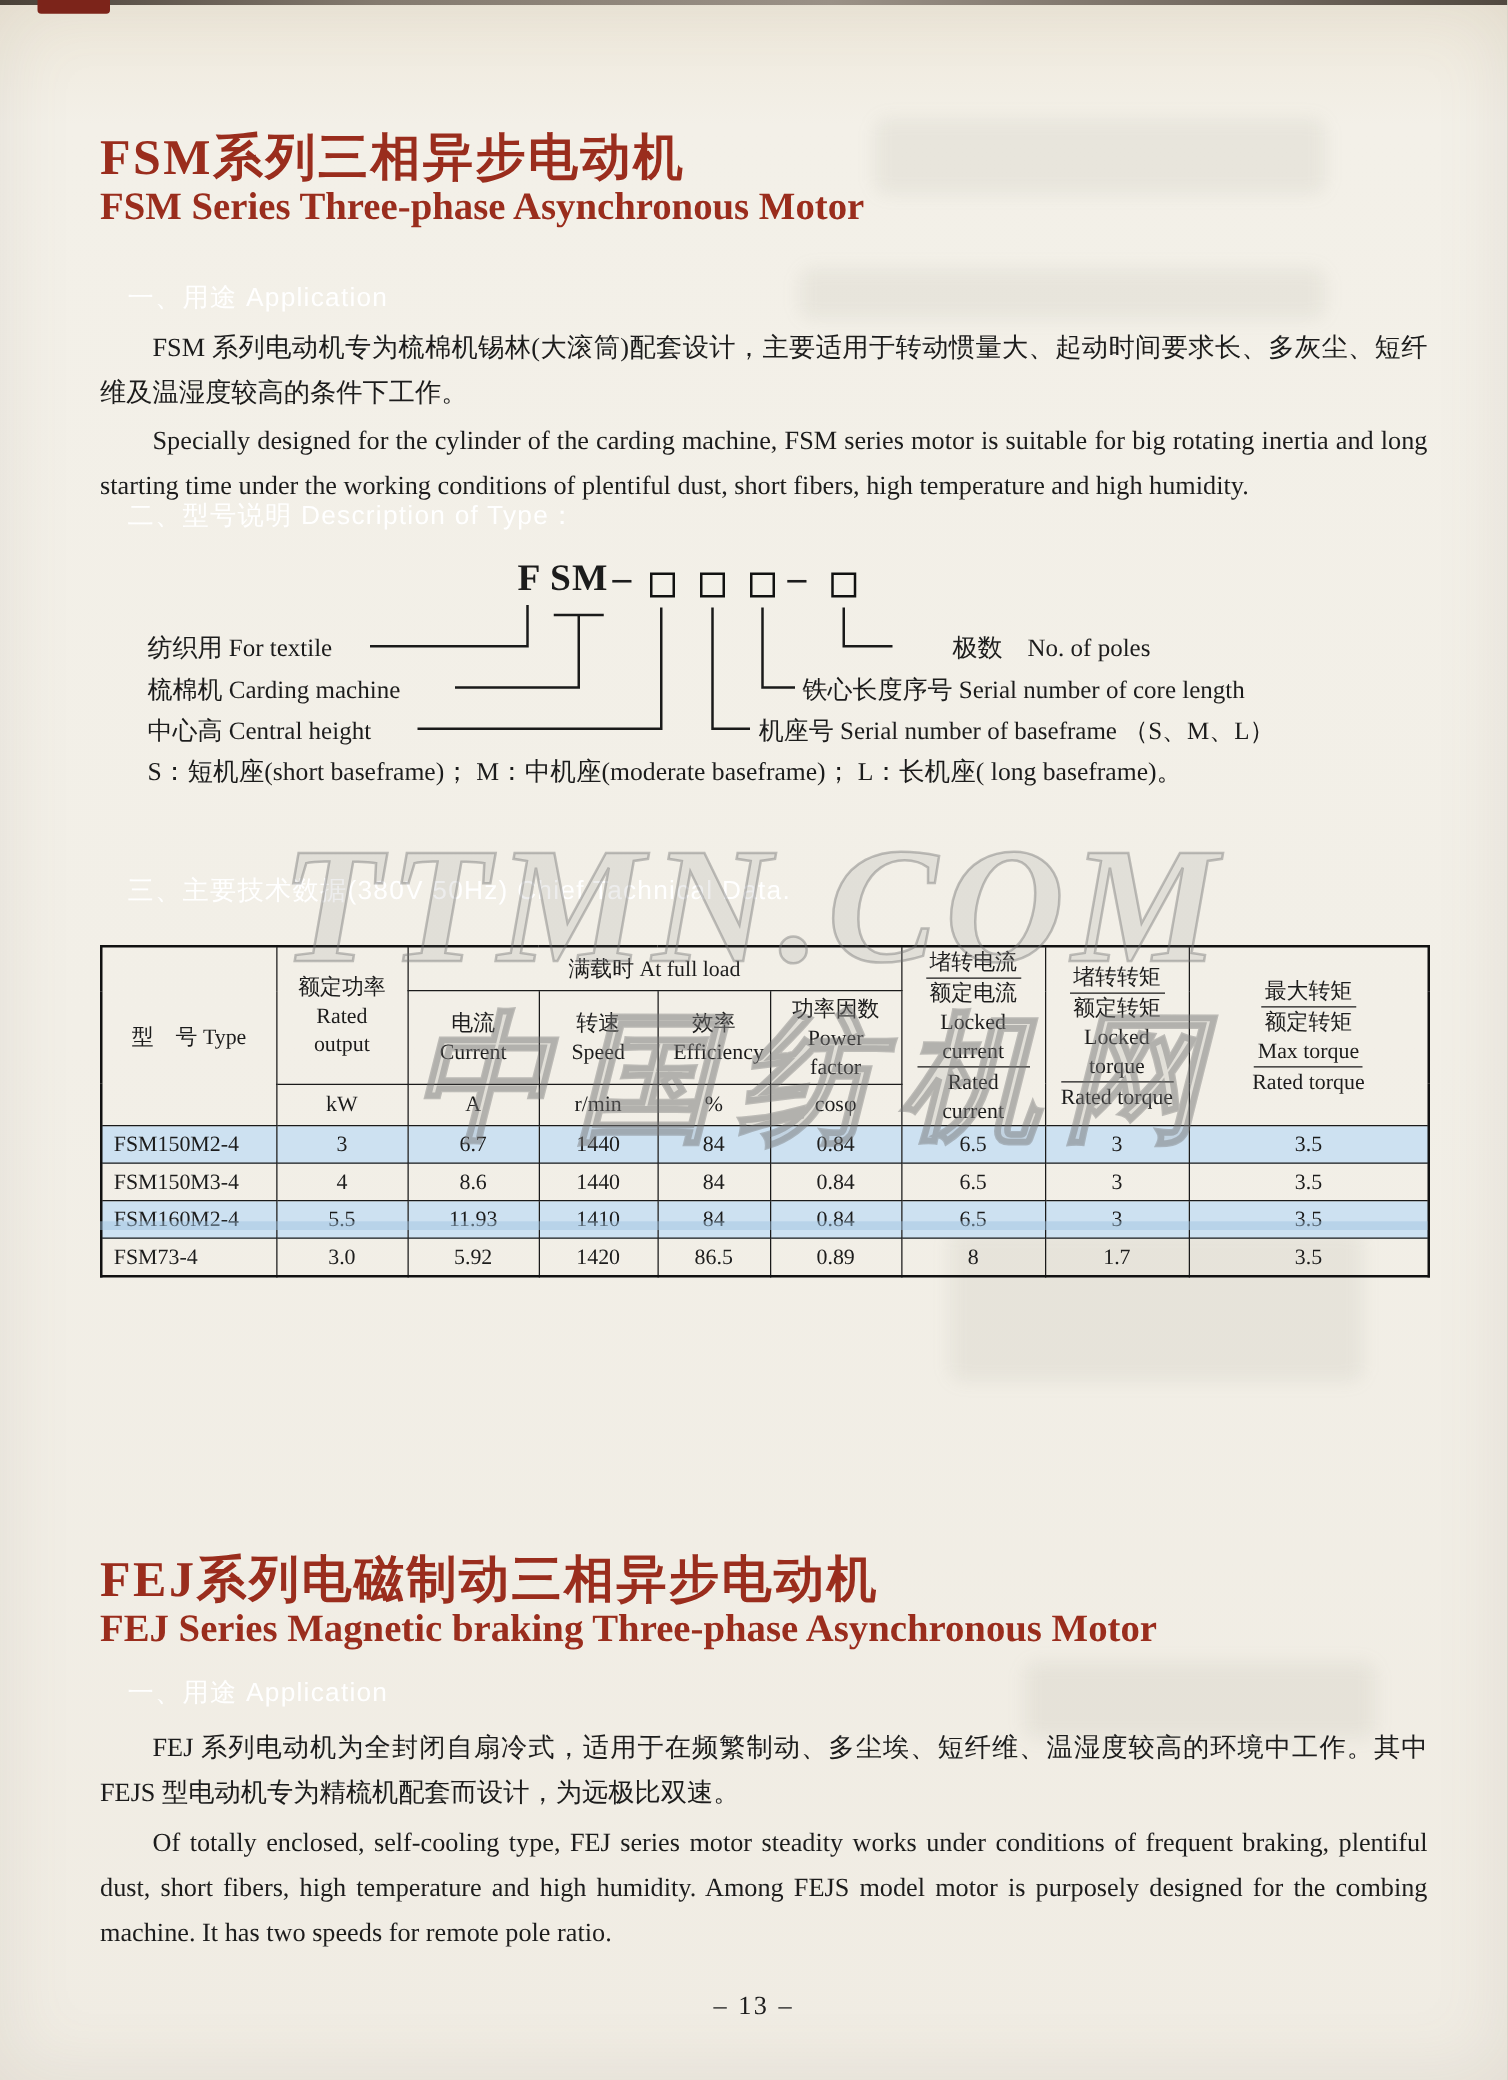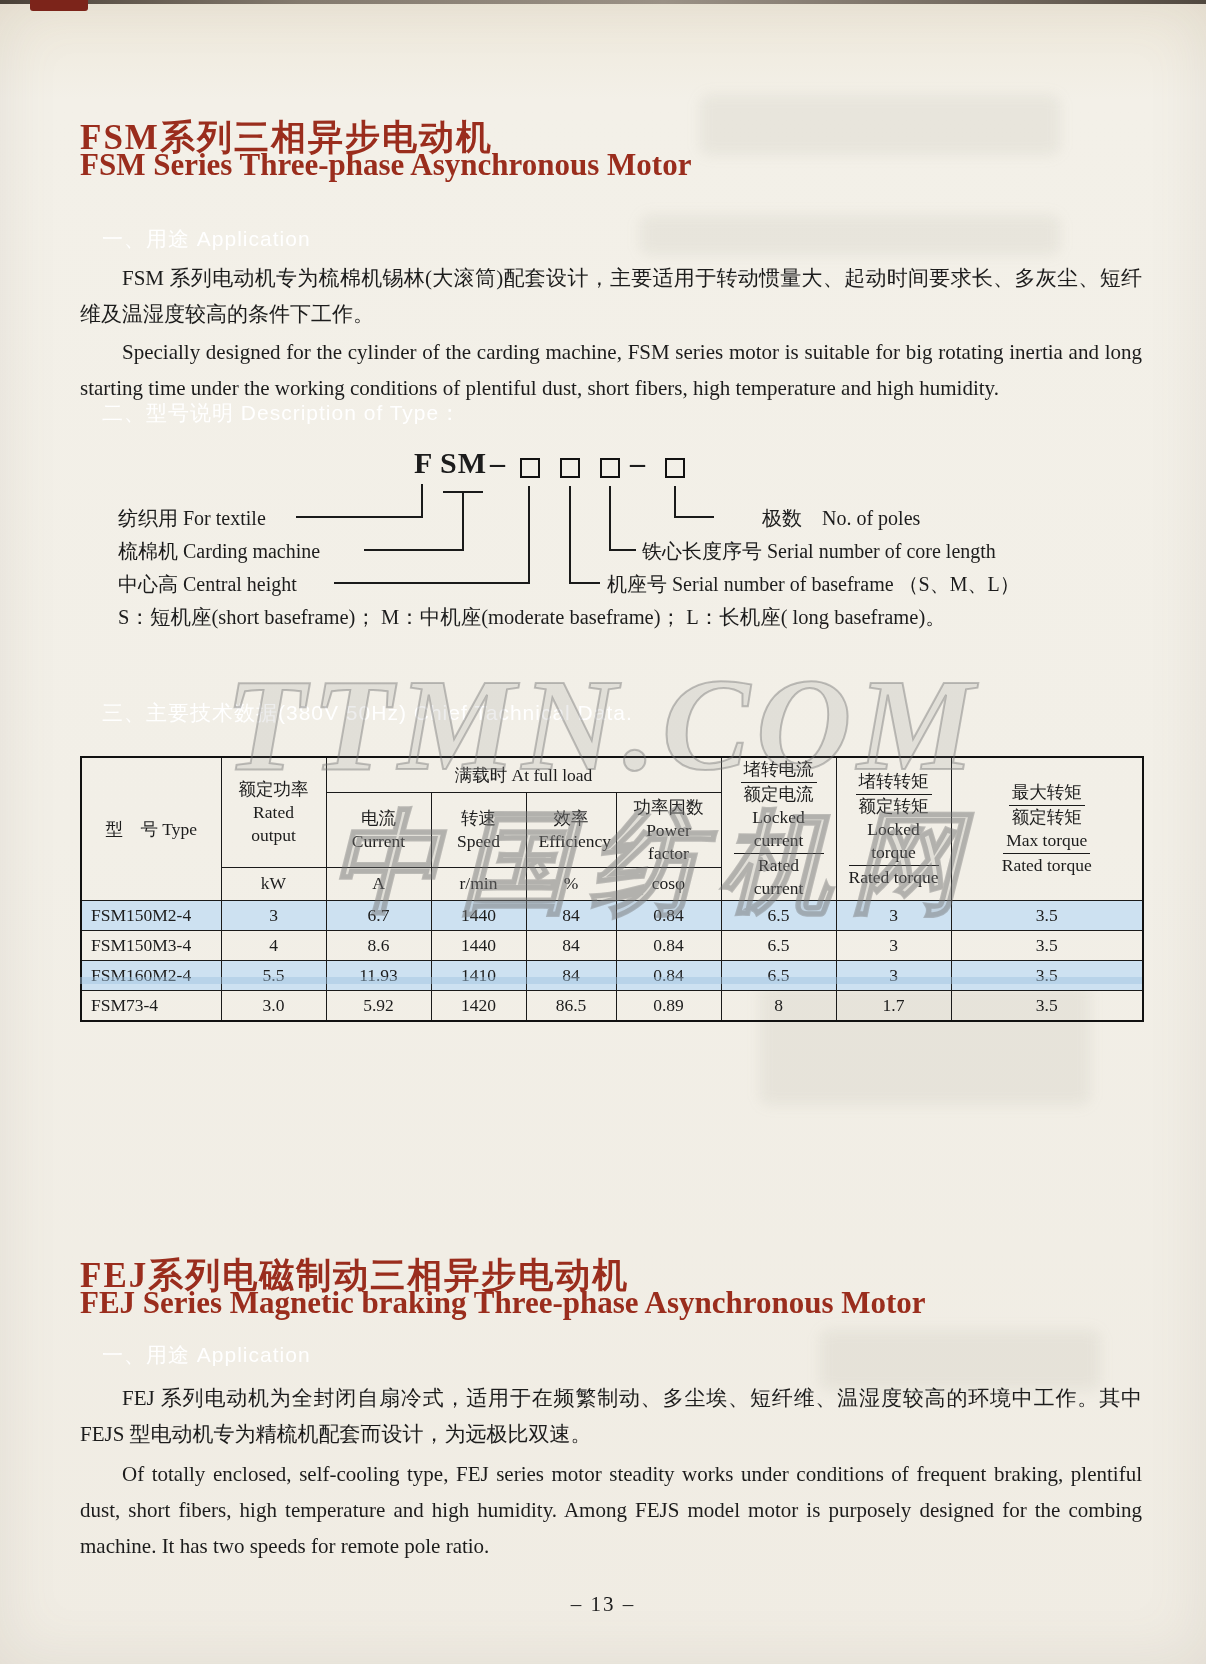--- a/index.html
+++ b/index.html
@@ -11,21 +11,21 @@
     overflow:hidden;
     font-family:"Liberation Serif","DejaVu Serif",serif;
     color:#1c1c1c;
     box-shadow:inset 0 0 60px rgba(120,110,90,0.12);
   }
   .scan-edge{position:absolute;top:0;left:0;width:100%;height:4px;
     background:linear-gradient(90deg,#4a4138,#837a6e 25%,#9a9186 55%,#6d645a 85%,#50483f);}
   .scan-mark{position:absolute;top:0;left:30px;width:58px;height:11px;background:#7c241a;border-radius:0 0 3px 3px;}
   .ghost{position:absolute;background:rgba(140,135,120,0.10);filter:blur(7px);border-radius:10px;pointer-events:none;}
 
-  .title-zh{position:absolute;left:80px;font-size:35px;font-weight:bold;color:#9a2d1d;letter-spacing:2px;margin-top:16px;}
+  .title-zh{position:absolute;left:80px;font-size:40px;font-weight:bold;color:#9a2d1d;letter-spacing:2px;}
   .title-en{position:absolute;left:80px;font-size:31px;font-weight:bold;color:#9a2d1d;}
 
   .bar{
     position:absolute;left:80px;height:34px;box-sizing:border-box;
     padding-left:22px;line-height:33px;
     color:#ffffff;font-family:"Liberation Sans","DejaVu Sans",sans-serif;
     font-size:21px;letter-spacing:1px;white-space:nowrap;
   }
   .bar::before{content:"";position:absolute;inset:0;z-index:-1;
     background:

